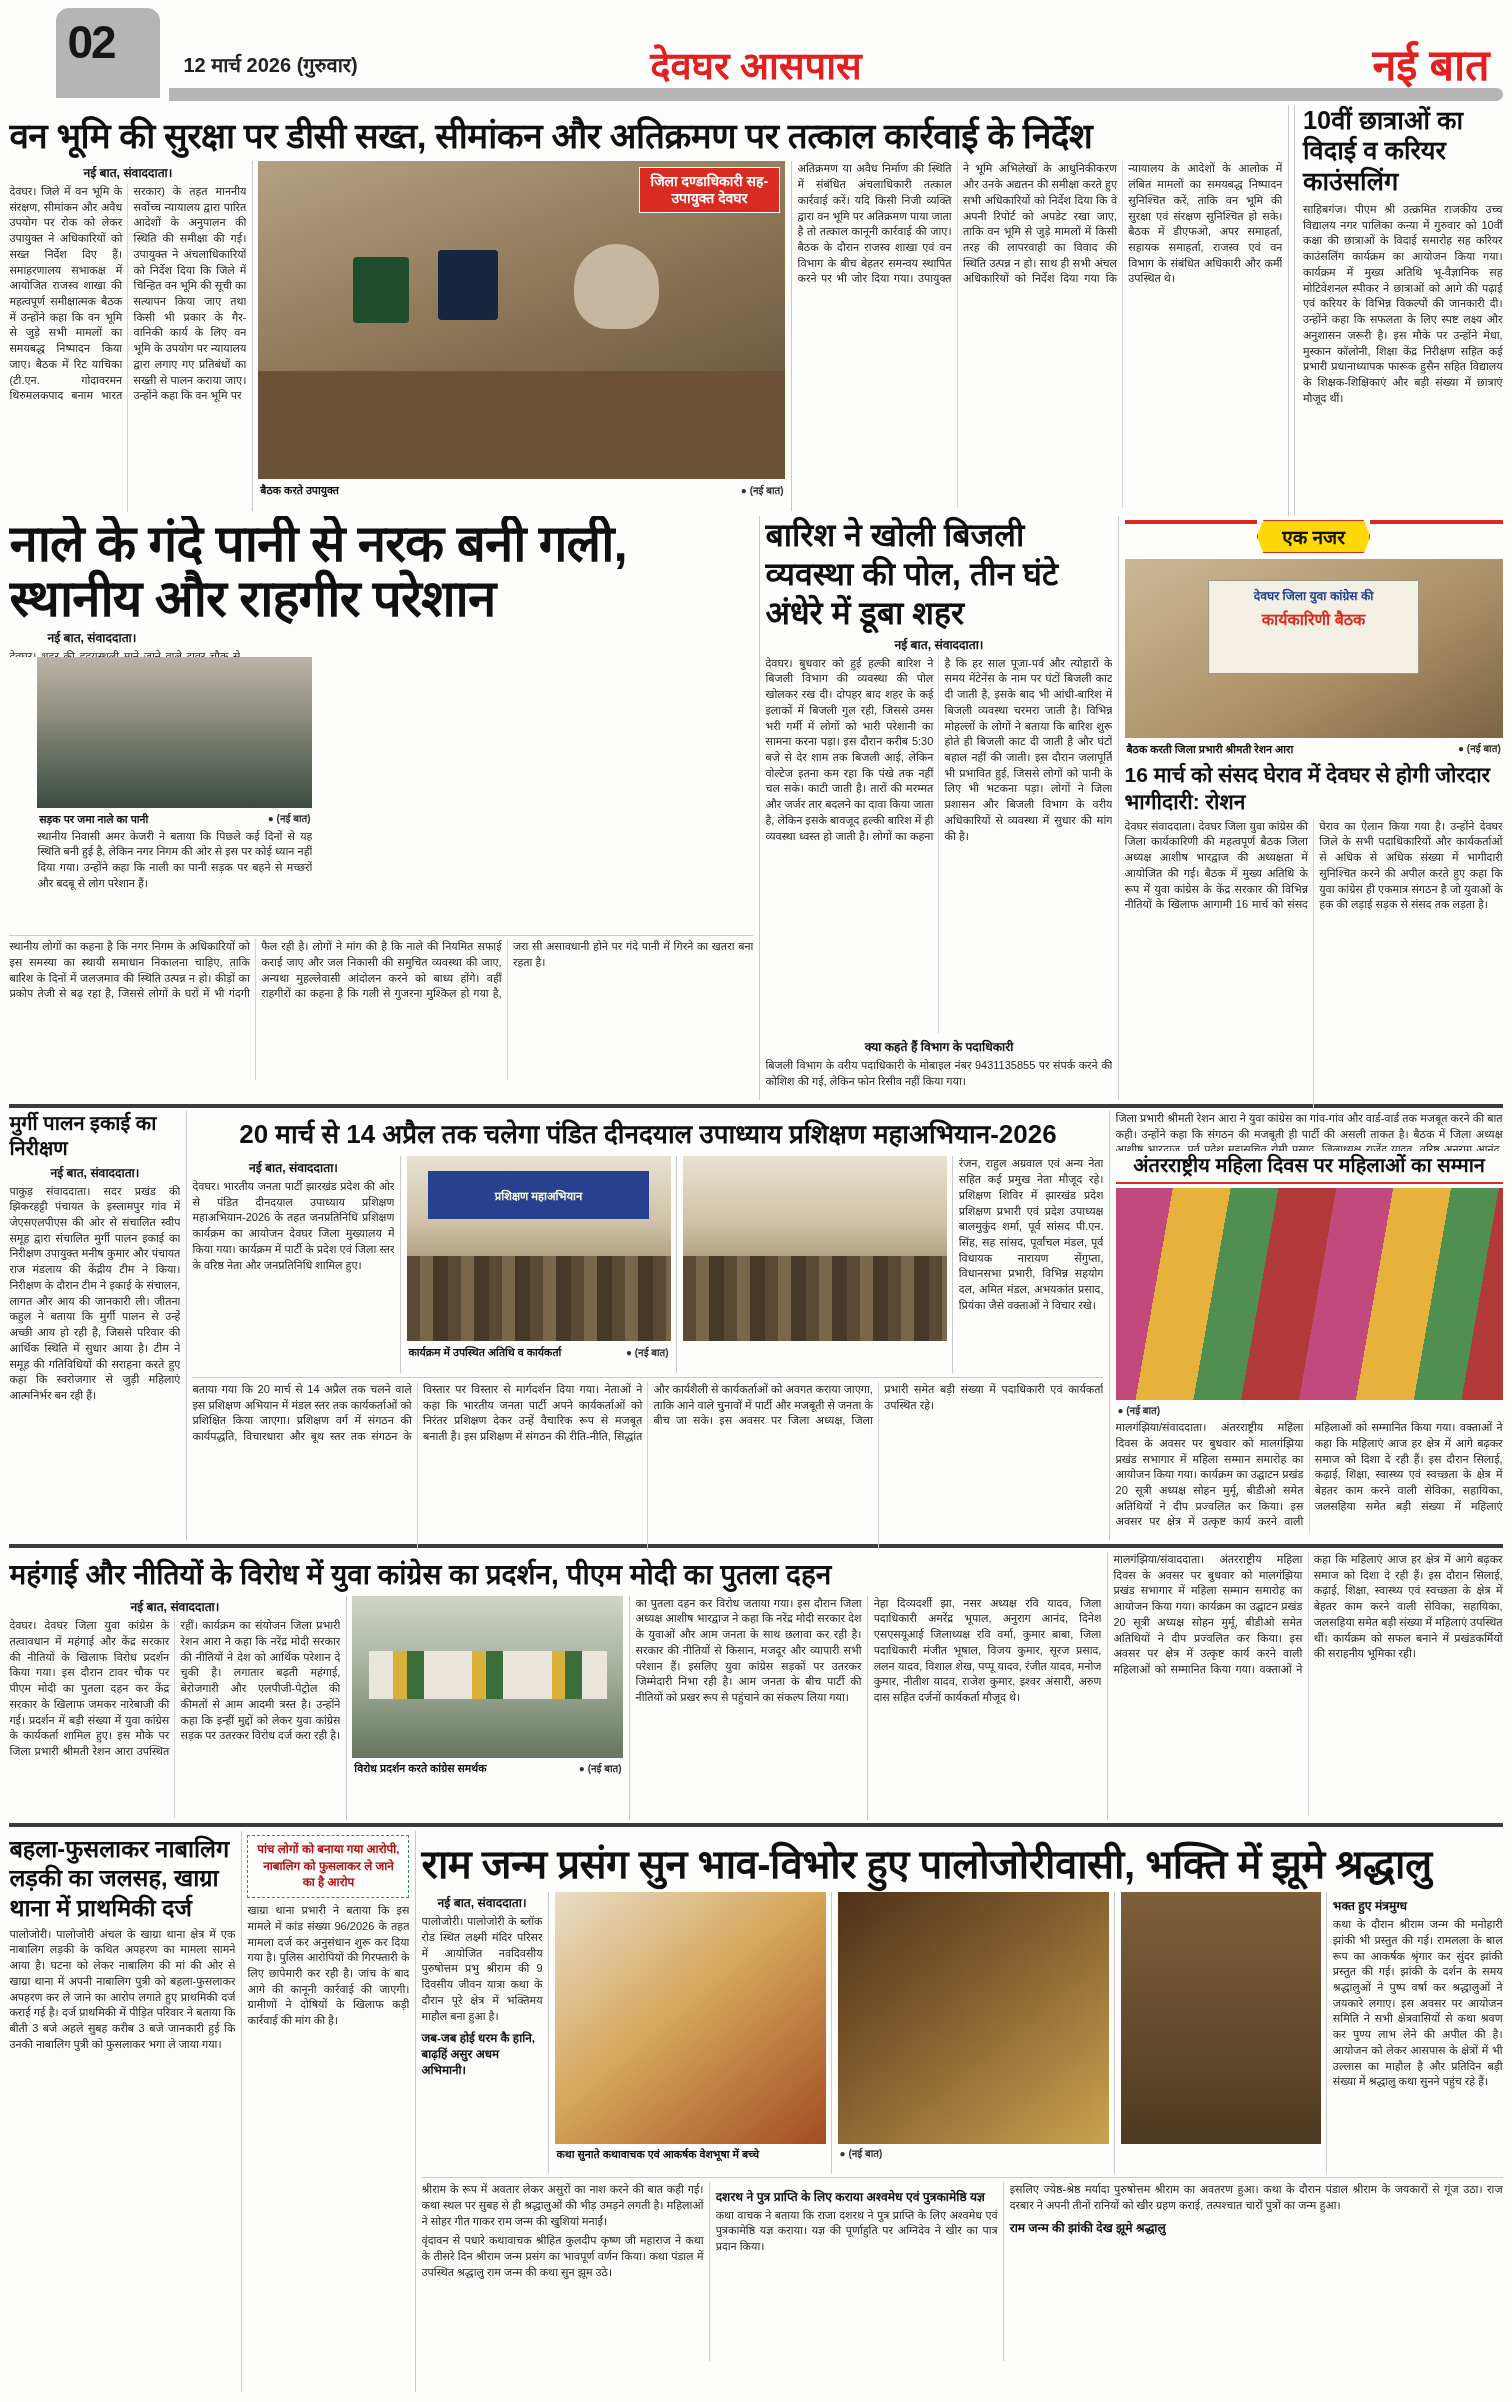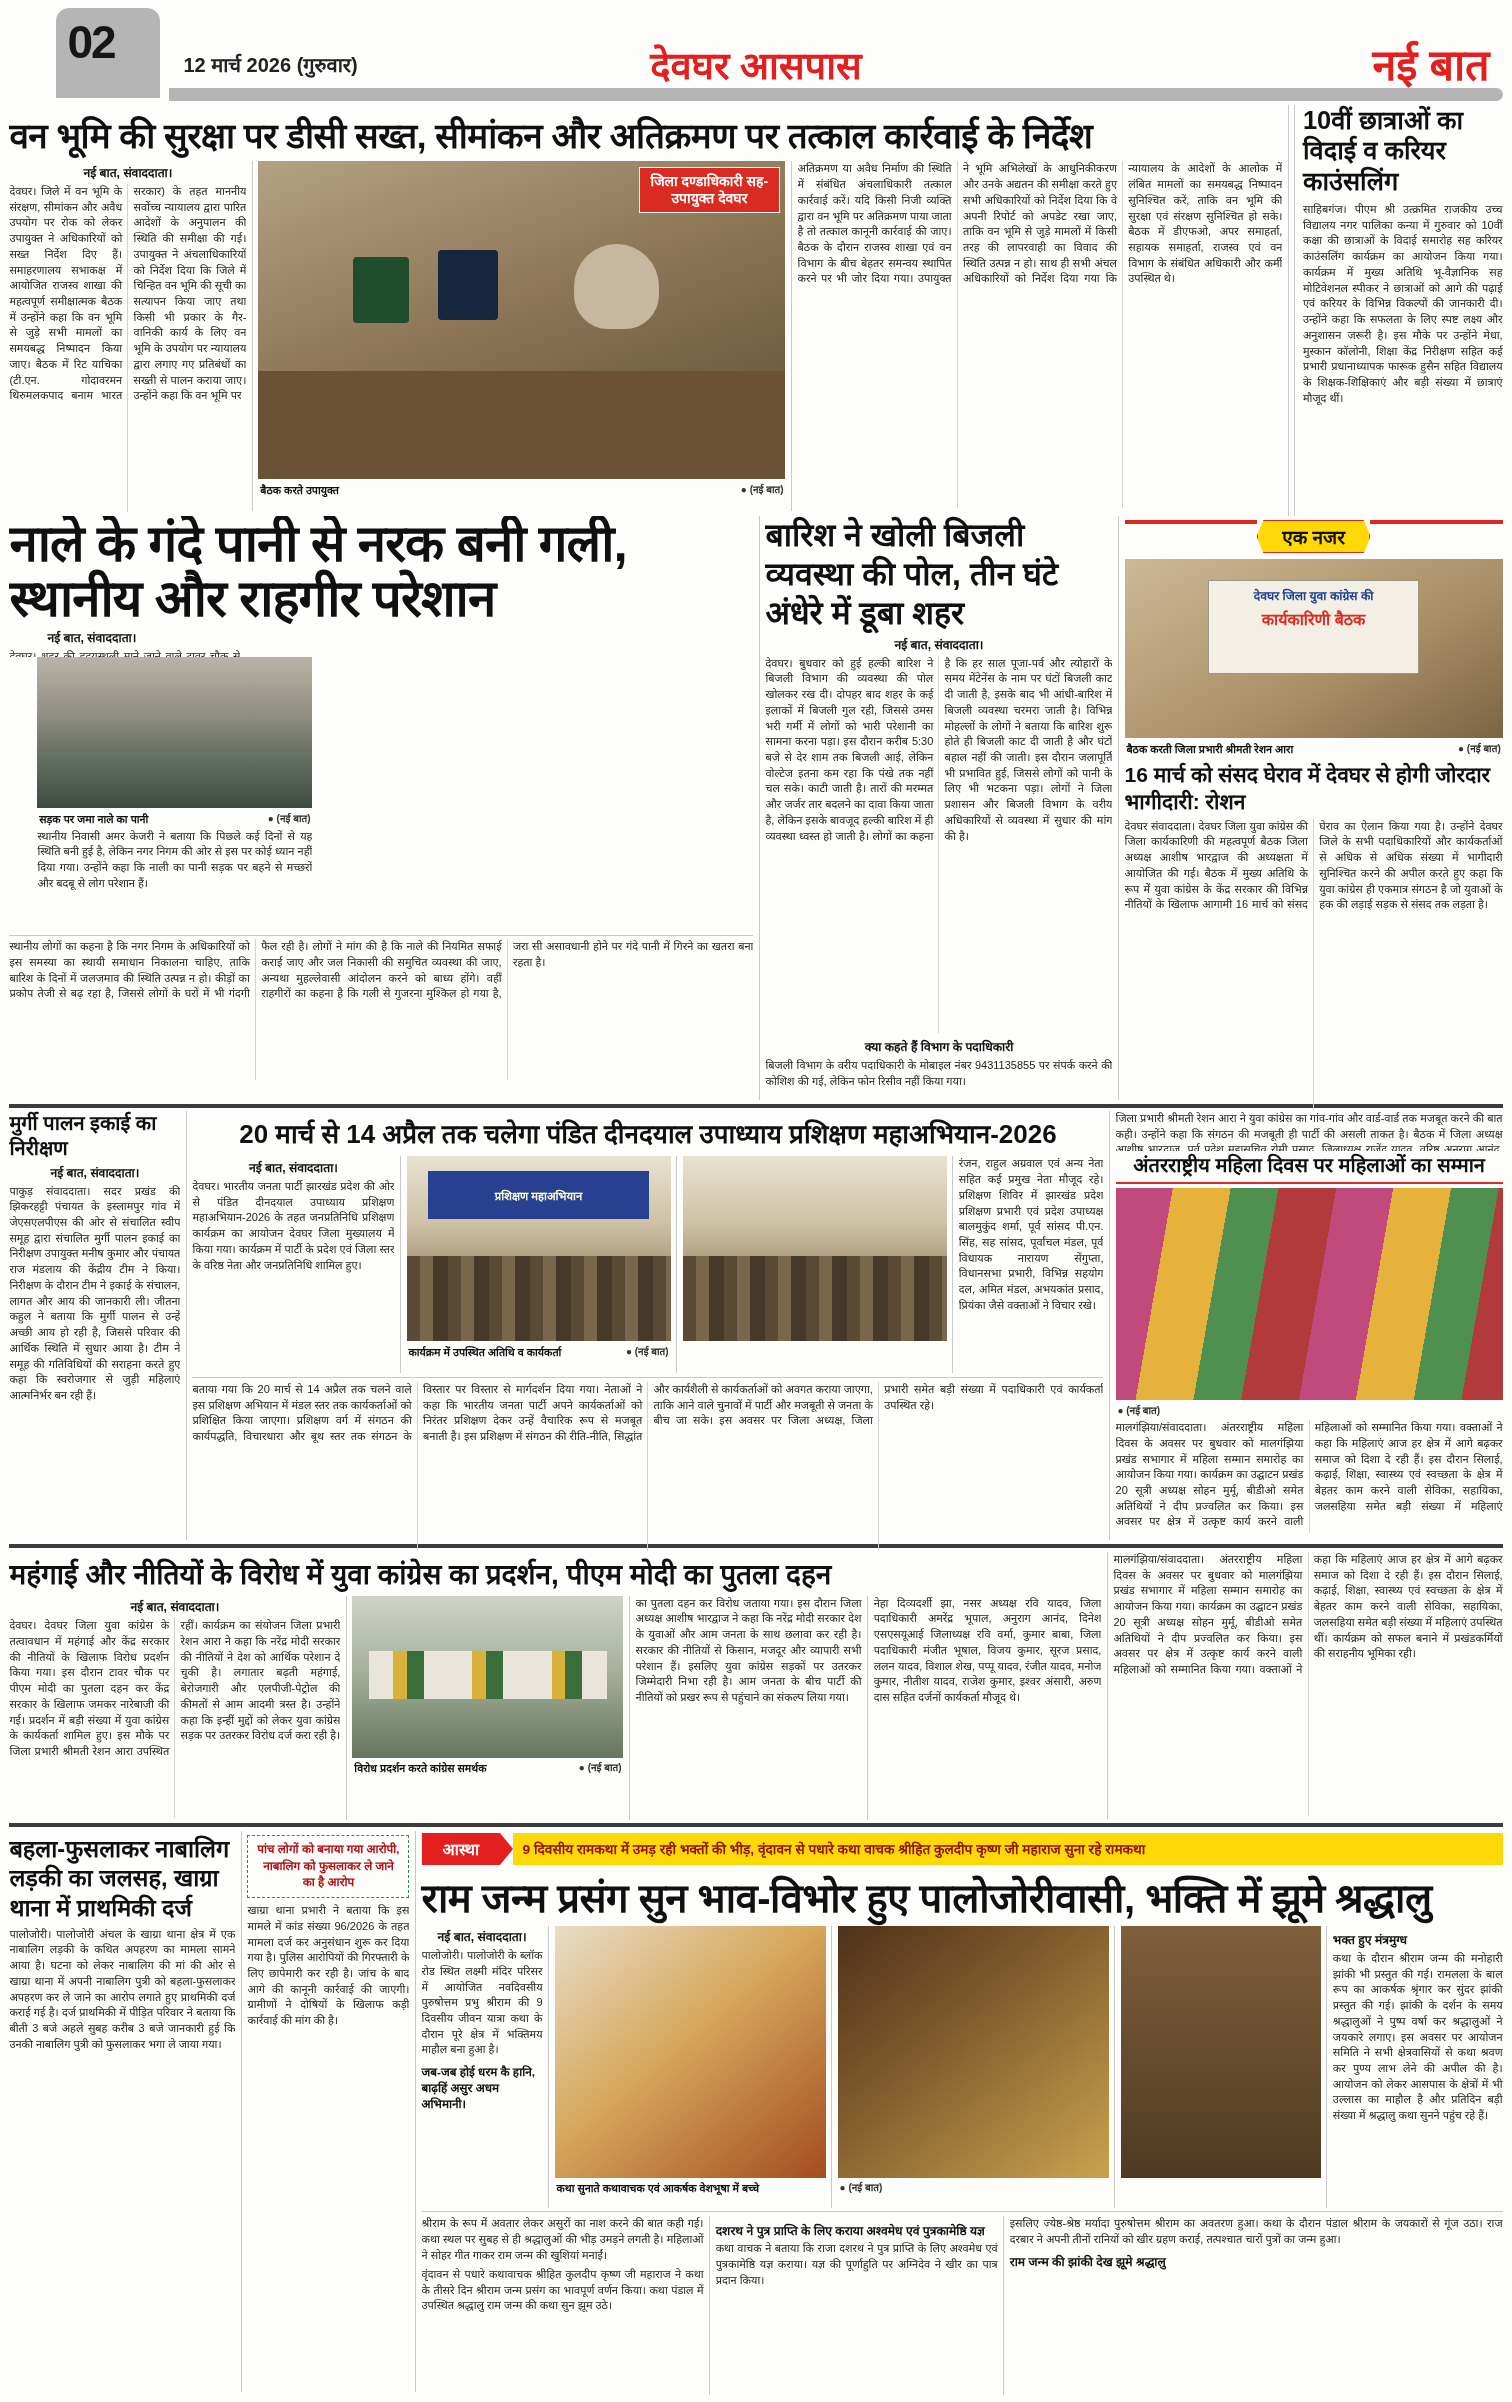--- a/index.html
+++ b/index.html
@@ -21,21 +21,21 @@
   .row{display:flex;}
   .vline{width:0.9px;background:#c9c9c9;margin:0 5.6px;}
   .hline-dark{height:3.8px;background:#3c3c3c;margin:3.8px 0;}
   .hline{height:0.9px;background:#c9c9c9;margin:3.8px 0;}
   .byline{font-size:12.2px;font-weight:bold;text-align:center;margin:2.8px 0;color:#111;}
   .bodytxt{font-size:11px;line-height:1.43;text-align:justify;color:#1b1b1b;overflow:hidden;}
   .c2{column-count:2;column-gap:11.3px;column-rule:0.9px solid #d2d2d2;}
   .c3{column-count:3;column-gap:11.3px;column-rule:0.9px solid #d2d2d2;}
   .c4{column-count:4;column-gap:11.3px;column-rule:0.9px solid #d2d2d2;}
   .photo{position:relative;overflow:hidden;background:#9b8a74;}
-  .cap{display:flex;justify-content:space-between;font-size:10.8px;font-weight:bold;padding:2.8px 1.9px;color:#111;}
+  .cap{display:flex;justify-content:space-between;align-items:center;font-size:10.8px;font-weight:bold;padding:2.8px 1.9px;color:#111;}
   .credit{font-size:10px;font-weight:bold;color:#333;white-space:nowrap;}
   .subhead{font-weight:bold;font-size:12.2px;margin:5.6px 0 2.8px;color:#111;}
   h1,h2,h3,h4{margin:0;color:#101010;}
   
   .ph-office{background:linear-gradient(160deg,#b4a183 0%,#8d7757 45%,#5d4c35 100%);}
   .ph-office .desk{position:absolute;bottom:0;left:0;right:0;height:34%;background:linear-gradient(#7a5c3a,#4b3односько20);background:#6b5236;}
   .ph-office .flag1{position:absolute;left:18%;top:30%;width:56px;height:66px;background:#1d4d2b;border-radius:3.8px;}
   .ph-office .flag2{position:absolute;left:34%;top:28%;width:60px;height:70px;background:#16263f;border-radius:3.8px;}
   .ph-office .person{position:absolute;right:24%;top:26%;width:85px;height:85px;background:#c7b6a0;border-radius:50% 50% 40% 40%;}
   .ph-sign{position:absolute;top:5.6px;right:5.6px;background:#d92b21;color:#fff;font-size:14px;font-weight:bold;padding:4.7px 9.4px;line-height:1.25;text-align:center;border:1.9px solid #fff;}
@@ -285,25 +285,20 @@
         <div class="bodytxt" style="height:443px;">पालोजोरी। पालोजोरी अंचल के खाग्रा थाना क्षेत्र में एक नाबालिग लड़की के कथित अपहरण का मामला सामने आया है। घटना को लेकर नाबालिग की मां की ओर से खाग्रा थाना में अपनी नाबालिग पुत्री को बहला-फुसलाकर अपहरण कर ले जाने का आरोप लगाते हुए प्राथमिकी दर्ज कराई गई है। दर्ज प्राथमिकी में पीड़ित परिवार ने बताया कि बीती 3 बजे अहले सुबह करीब 3 बजे जानकारी हुई कि उनकी नाबालिग पुत्री को फुसलाकर भगा ले जाया गया।</div>
       </div>
       <div class="vline"></div>
       <div style="width:162px;">
         <div class="quotebox">पांच लोगों को बनाया गया आरोपी, नाबालिग को फुसलाकर ले जाने का है आरोप</div>
         <div class="bodytxt" style="height:414px;">खाग्रा थाना प्रभारी ने बताया कि इस मामले में कांड संख्या 96/2026 के तहत मामला दर्ज कर अनुसंधान शुरू कर दिया गया है। पुलिस आरोपियों की गिरफ्तारी के लिए छापेमारी कर रही है। जांच के बाद आगे की कानूनी कार्रवाई की जाएगी। ग्रामीणों ने दोषियों के खिलाफ कड़ी कार्रवाई की मांग की है।</div>
       </div>
       <div class="vline"></div>
 
       <div style="flex:1;">
-        <div class="aastha">
-          <div class="tag">आस्था</div>
-          <div class="arrow"></div>
-          <div class="strip">9 दिवसीय रामकथा में उमड़ रही भक्तों की भीड़, वृंदावन से पधारे कथा वाचक श्रीहित कुलदीप कृष्ण जी महाराज सुना रहे रामकथा</div>
-        </div>
         <h1 class="katha-h">राम जन्म प्रसंग सुन भाव-विभोर हुए पालोजोरीवासी, भक्ति में झूमे श्रद्धालु</h1>
         <div class="row" style="height:282px;">
           <div style="width:121px;">
             <div class="byline">नई बात, संवाददाता।</div>
             <div class="bodytxt">पालोजोरी। पालोजोरी के ब्लॉक रोड स्थित लक्ष्मी मंदिर परिसर में आयोजित नवदिवसीय पुरुषोत्तम प्रभु श्रीराम की 9 दिवसीय जीवन यात्रा कथा के दौरान पूरे क्षेत्र में भक्तिमय माहौल बना हुआ है।</div>
             <div class="chaupai">जब-जब होई धरम कै हानि, बाढ़हिं असुर अधम अभिमानी।</div>
           </div>
           <div class="vline"></div>
           <div style="width:271px;">
             <div class="photo ph-katha" style="height:252px;"></div>

